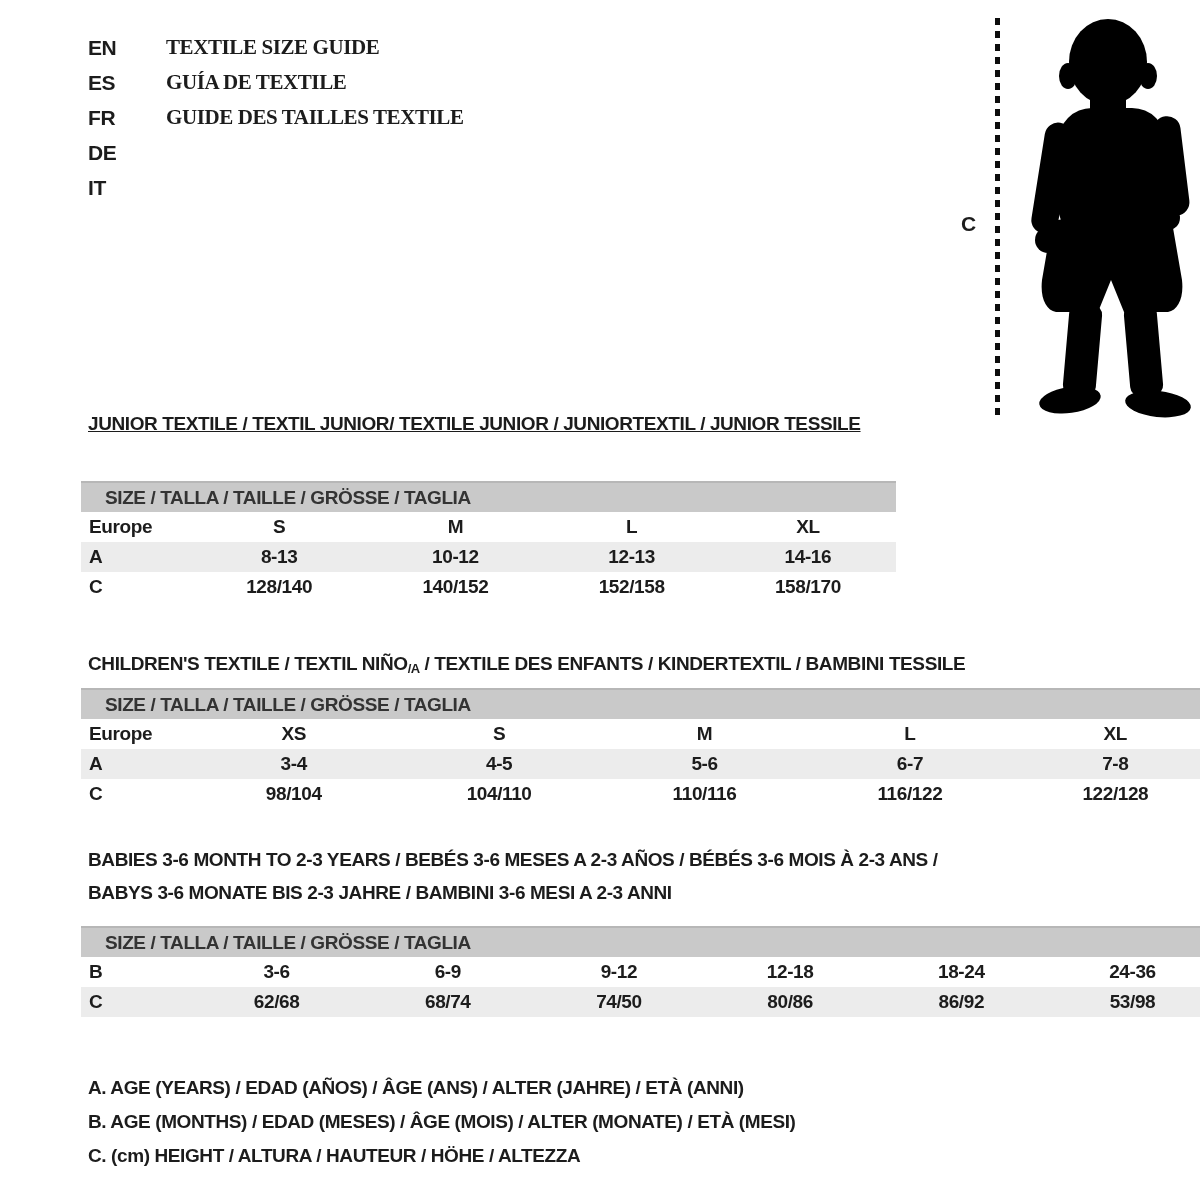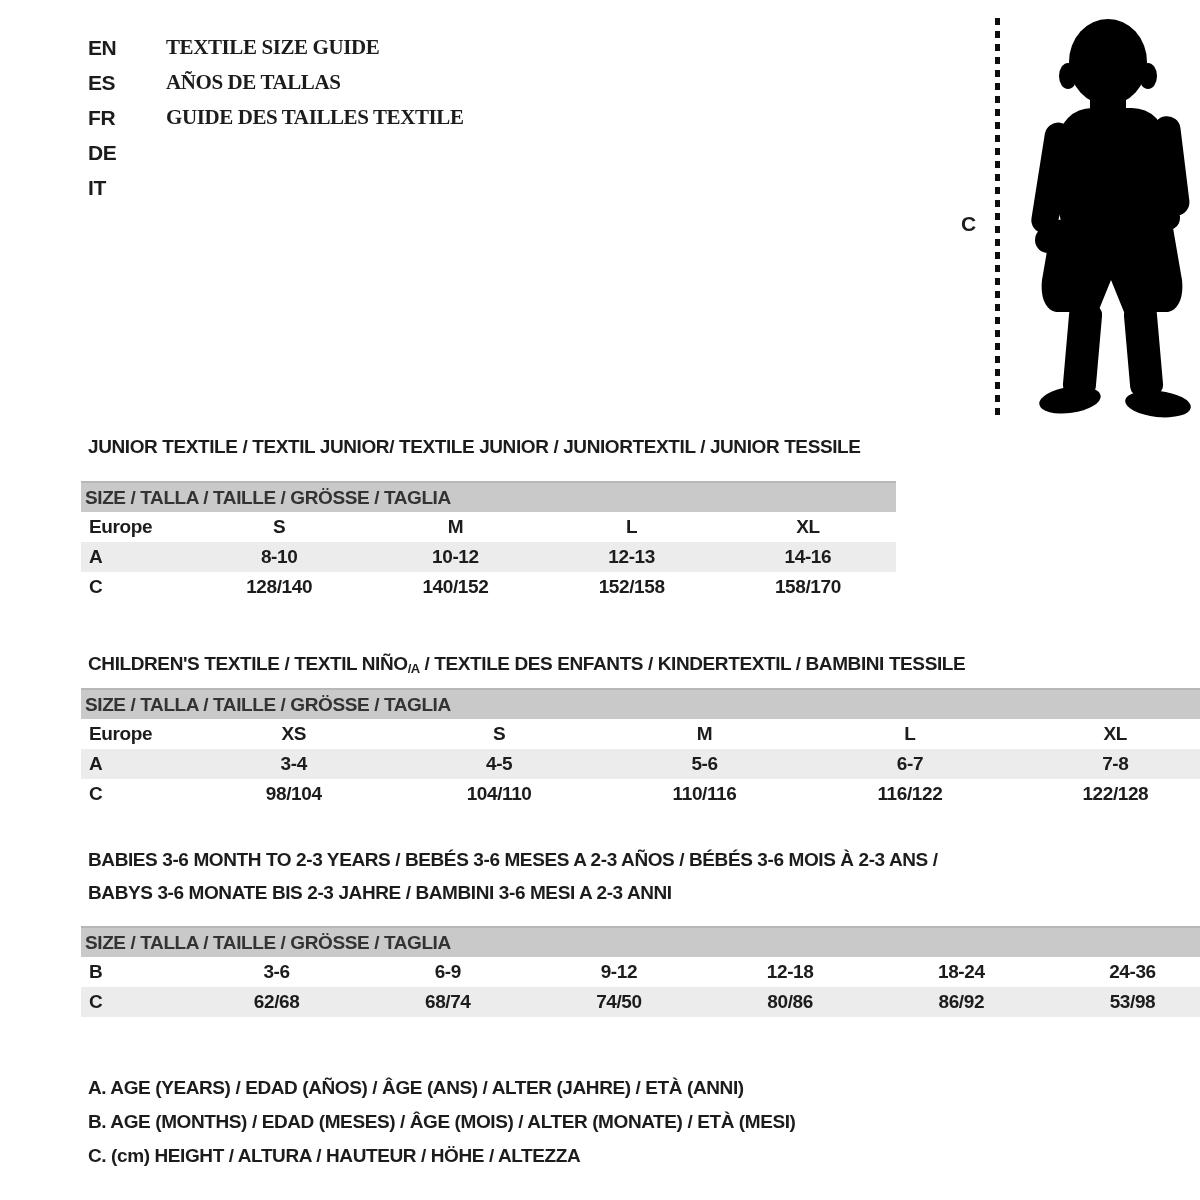--- a/index.html
+++ b/index.html
@@ -28,21 +28,21 @@
   .toddler { position:absolute; left:960px; top:12px; }
 
   
   .sec-title { position:absolute; left:40px; font-size:19px; white-space:nowrap; }
   .sub-small { font-size:13px; position:relative; top:3px; letter-spacing:-0.5px; }
 
   .size-table { position:absolute; left:33px; }
   .size-table .bar {
     height:29px; line-height:29px; background:#c9c9c9;
     border-top:2px solid #b7b7b7;
-    padding-left:4px; font-size:19px; color:#333;
+    padding-left:24px; font-size:19px; color:#333;
   }
   .trow { display:flex; height:30px; align-items:center; font-size:19px; }
   .trow.shade { background:#ececec; }
   .trow .lab { width:110px; padding-left:8px; box-sizing:border-box; }
   .trow .cell { flex:1; text-align:center; }
 
   
   .legend { position:absolute; left:40px; top:1071px; }
   .legend-line { height:34px; line-height:34px; font-size:19px; white-space:nowrap; }
 </style>
@@ -51,21 +51,21 @@
 
 <div class="page">
 
   <div class="lang-block">
     <div class="lang-row">
       <span class="lang-code">EN</span>
       <span class="lang-label">TEXTILE SIZE GUIDE</span>
     </div>
     <div class="lang-row">
       <span class="lang-code">ES</span>
-      <span class="lang-label">AÑOS DE TALLAS</span>
+      <span class="lang-label">GUÍA DE TEXTILE</span>
     </div>
     <div class="lang-row">
       <span class="lang-code">FR</span>
       <span class="lang-label">GUIDE DES TAILLES TEXTILE</span>
     </div>
     <div class="lang-row">
       <span class="lang-code">DE</span>
     </div>
     <div class="lang-row">
       <span class="lang-code">IT</span>
@@ -84,33 +84,33 @@
     <circle cx="40" cy="228" r="13"></circle>
     <rect x="150" y="104" width="27" height="100" rx="13.5" transform="rotate(-7 163 154)"></rect>
     <circle cx="160" cy="206" r="12"></circle>
     <path d="M44,210 C70,200 140,200 164,210 L174,268 C176,286 170,298 160,300 L116,300 L103,268 L90,300 L48,300 C38,298 32,286 34,268 Z"></path>
     <rect x="58" y="292" width="33" height="92" rx="10" transform="rotate(5 74 338)"></rect>
     <rect x="119" y="292" width="33" height="92" rx="10" transform="rotate(-5 136 338)"></rect>
     <ellipse cx="62" cy="388" rx="31" ry="13" transform="rotate(-8 62 388)"></ellipse>
     <ellipse cx="150" cy="392" rx="33" ry="13" transform="rotate(6 150 392)"></ellipse>
   </svg>
 
-  <div class="sec-title" style="top:436px;">JUNIOR TEXTILE / TEXTIL JUNIOR/ TEXTILE JUNIOR / JUNIORTEXTIL / JUNIOR TESSILE</div>
+  <div class="sec-title" style="top:413px;text-decoration:underline;">JUNIOR TEXTILE / TEXTIL JUNIOR/ TEXTILE JUNIOR / JUNIORTEXTIL / JUNIOR TESSILE</div>
   <div class="size-table" style="top:481px; width:815px;" id="table-0">
       <div class="bar">SIZE / TALLA / TAILLE / GRÖSSE / TAGLIA</div>
       <div class="trow">
         <span class="lab">Europe</span>
         <span class="cell">S</span>
         <span class="cell">M</span>
         <span class="cell">L</span>
         <span class="cell">XL</span>
       </div>
       <div class="trow shade">
         <span class="lab">A</span>
-        <span class="cell">8-10</span>
+        <span class="cell">8-13</span>
         <span class="cell">10-12</span>
         <span class="cell">12-13</span>
         <span class="cell">14-16</span>
       </div>
       <div class="trow">
         <span class="lab">C</span>
         <span class="cell">128/140</span>
         <span class="cell">140/152</span>
         <span class="cell">152/158</span>
         <span class="cell">158/170</span>

